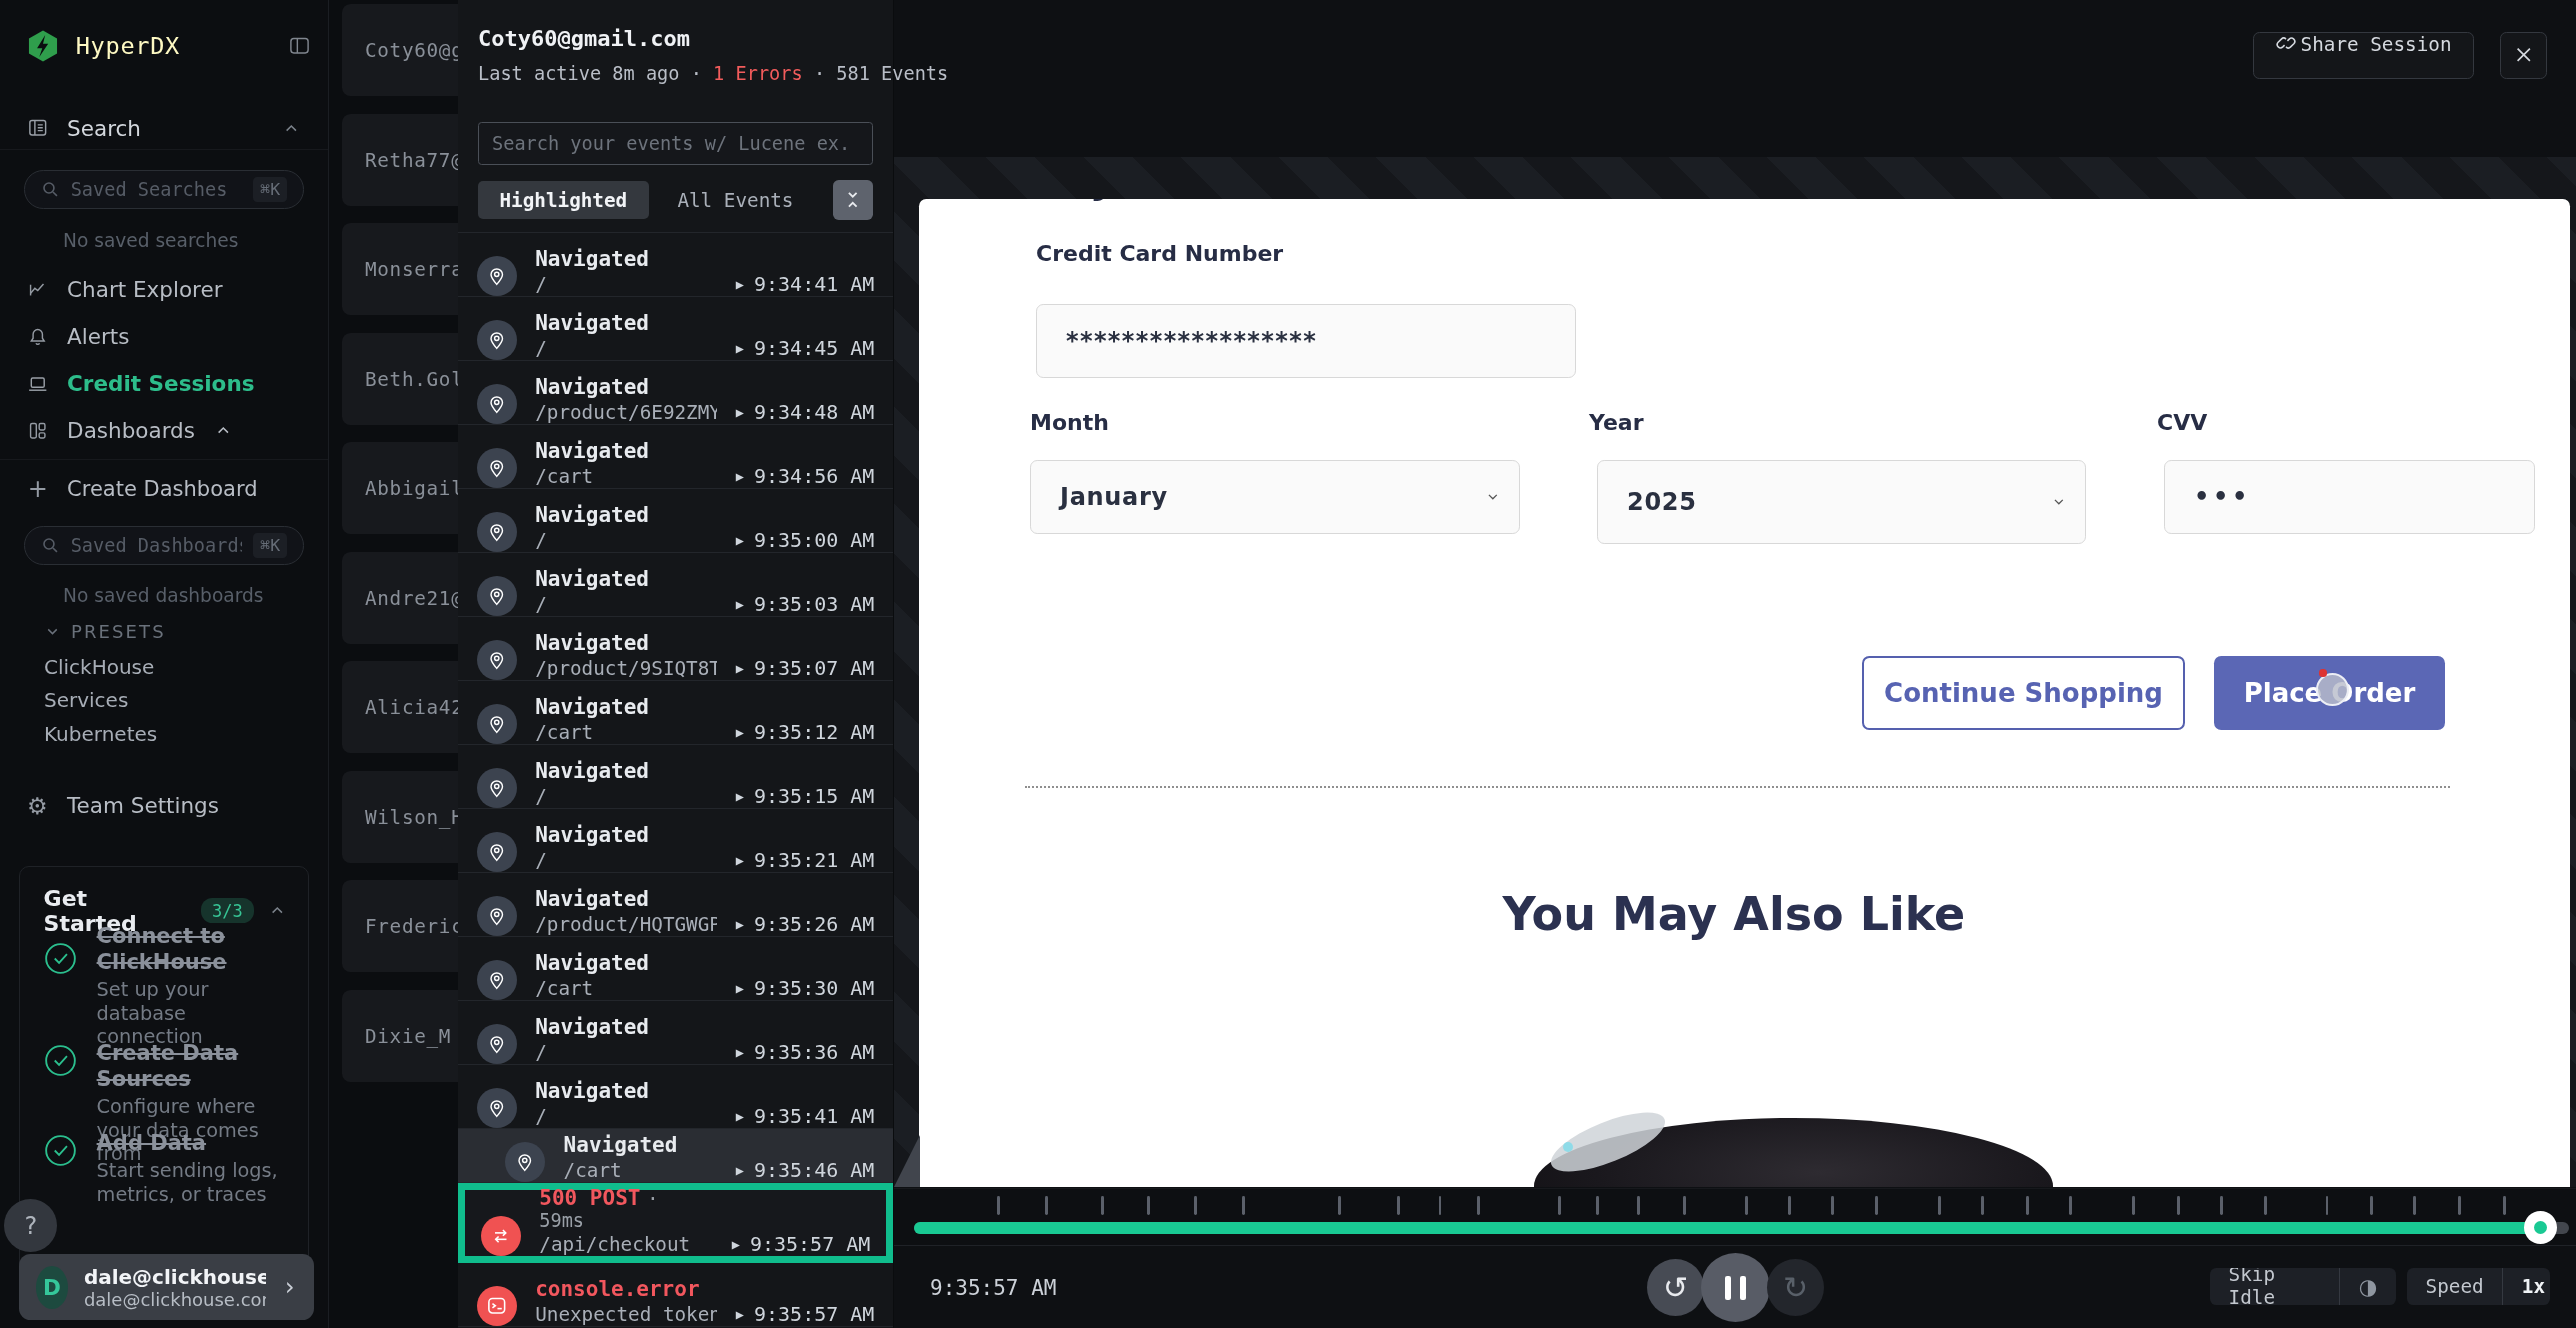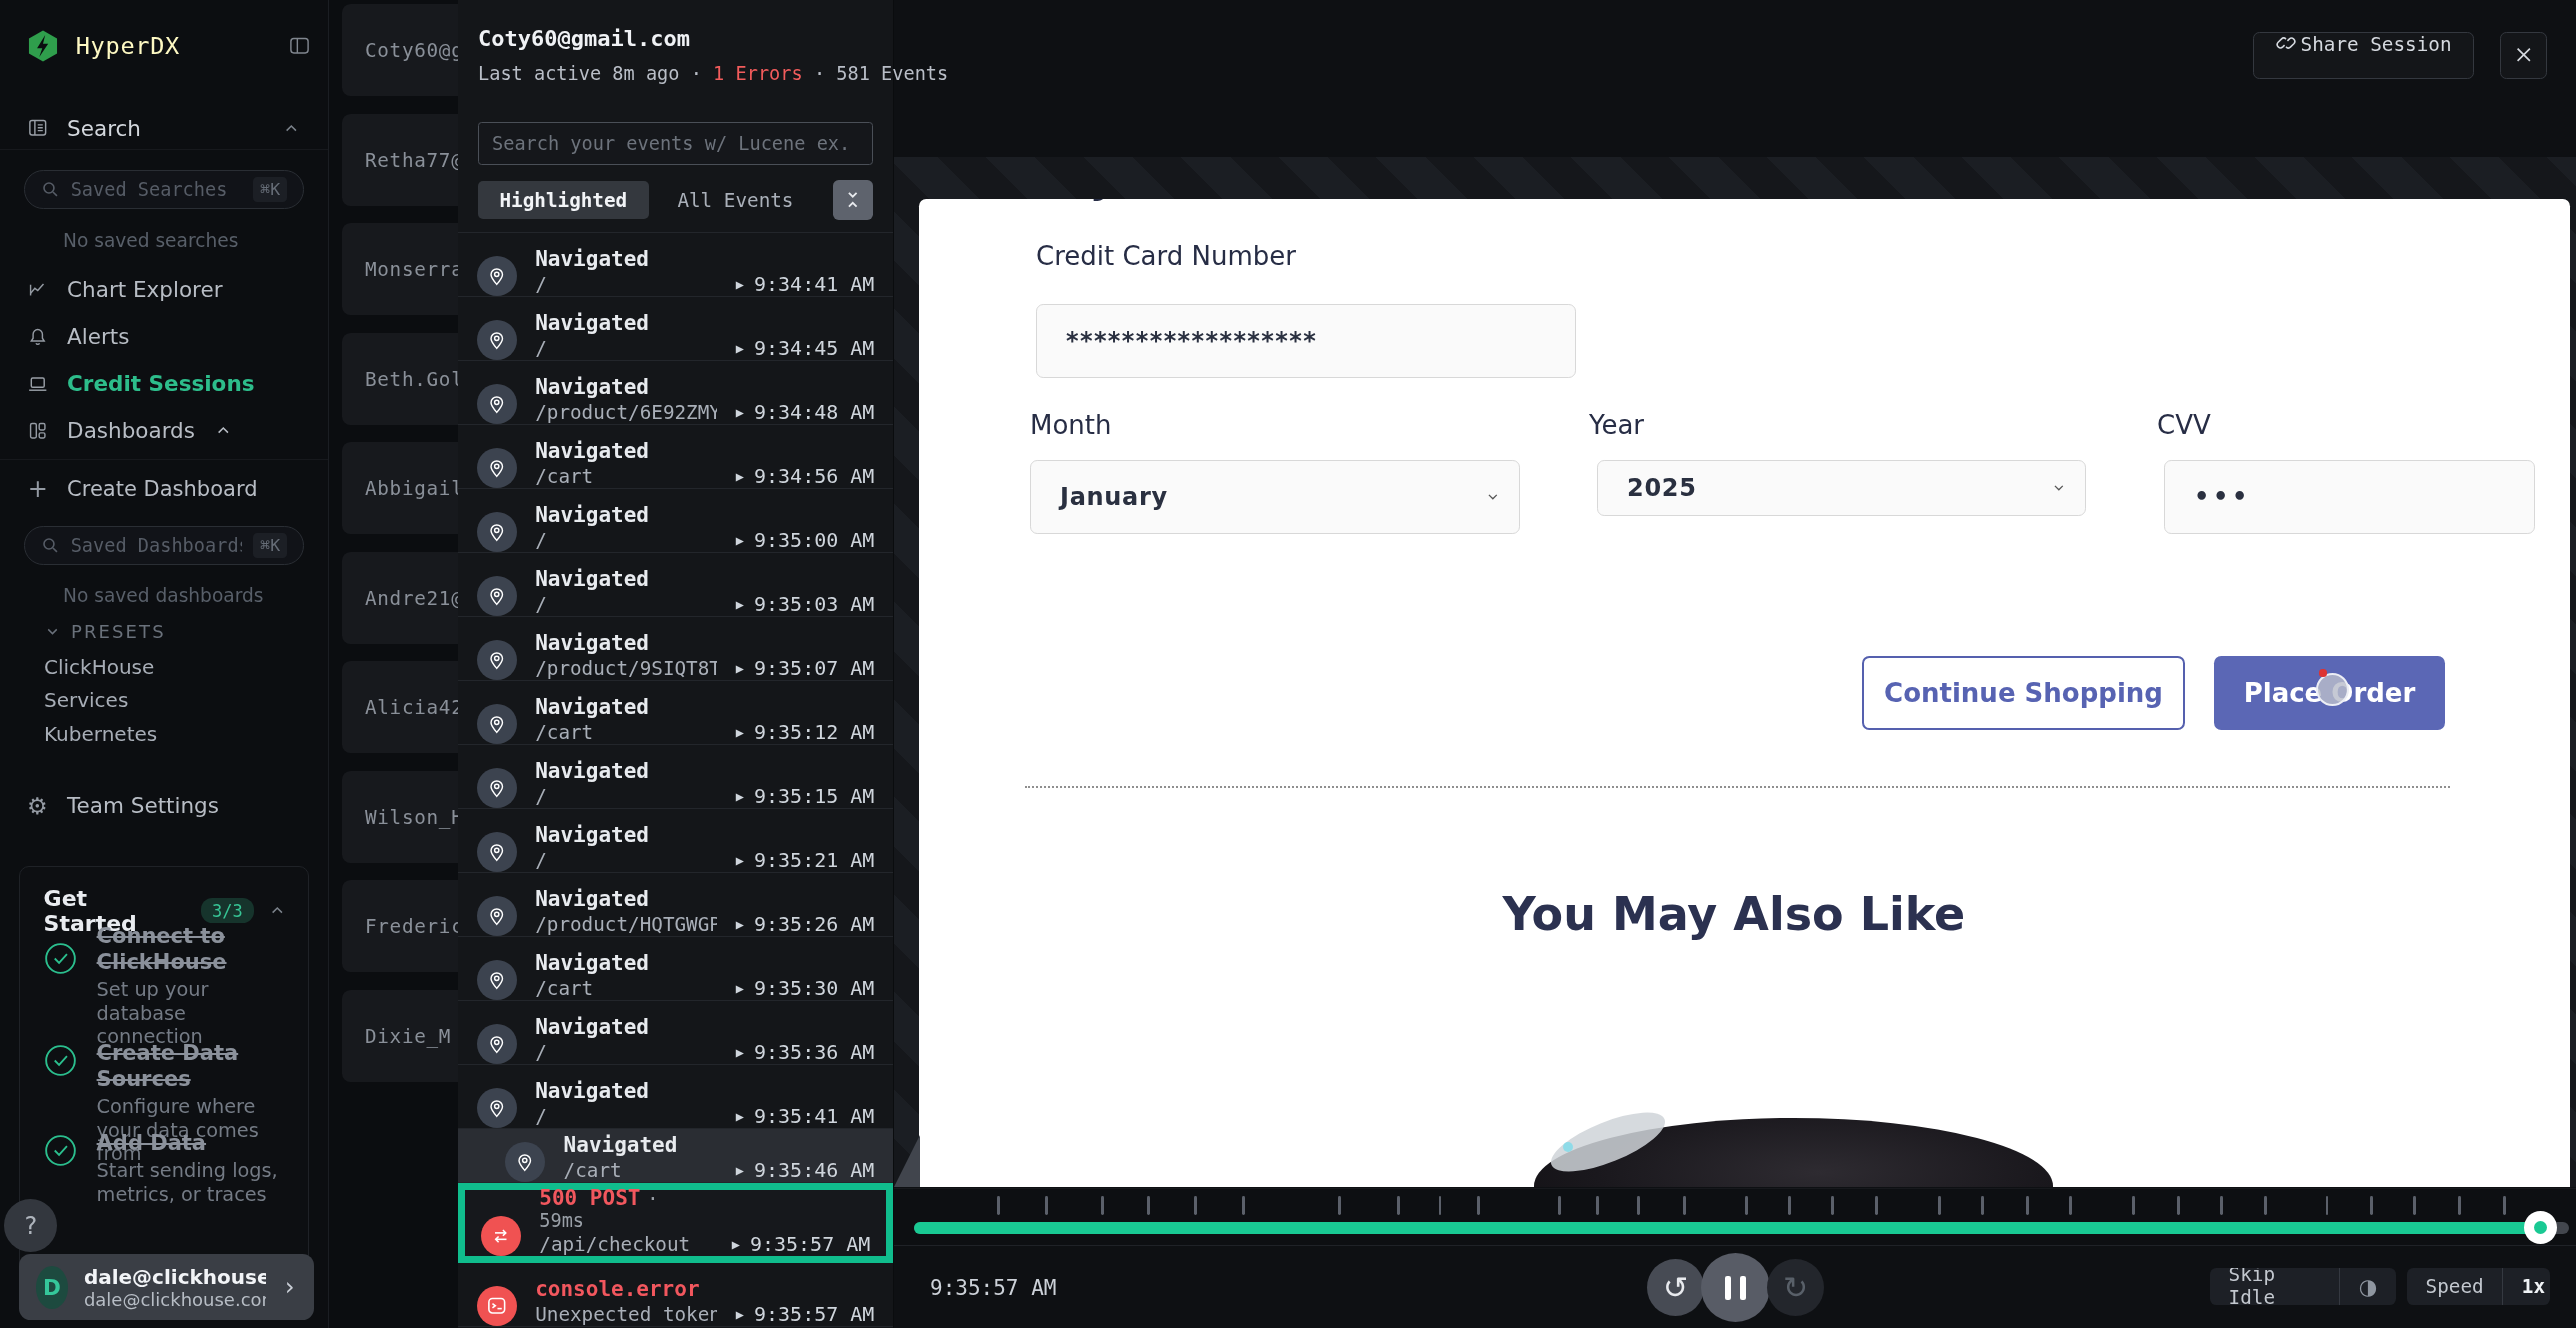--- a/index.html
+++ b/index.html
@@ -104,21 +104,21 @@
   .urlbar{position:absolute;top:109px;left:2.9px;right:2.9px;height:47px;background:#22252a;border-radius:2.9px;
     display:flex;align-items:center;gap:17px;padding:0 8.6px}
   .url-expand{width:34px;height:34px;border-radius:5px;background:#6a6e78;display:flex;align-items:center;justify-content:center;color:#fff;cursor:pointer}
   .url-text{font-size:19.3px;color:#eceef1;flex:1;white-space:nowrap;overflow:hidden}
   .url-copy{color:#b9bec6;cursor:pointer;padding-right:8.6px}
   .stage{position:absolute;top:157px;left:0;right:0;height:1030px;
     background:repeating-linear-gradient(45deg,#15171b 0 34px,#1b1e23 34px 69px)}
   .viewport{position:absolute;left:25px;right:5.7px;top:42px;bottom:0;background:#ffffff;border-radius:7.2px 7.2px 0 0;overflow:hidden;
     font-family:"DejaVu Sans","Liberation Sans",sans-serif;color:#2a3040}
   .vp-h1{position:absolute;top:-42px;left:118px;font-size:39px;font-weight:bold;color:#272d45}
-  .vp-label{position:absolute;font-size:26px;font-weight:normal;color:#272d45}
+  .vp-label{position:absolute;font-size:22px;font-weight:bold;color:#272d45}
   .vp-field{position:absolute;background:#fafafa;border:1.4px solid #d8d8d8;border-radius:7.2px;display:flex;align-items:center}
   .vp-field .val{font-size:24px;font-weight:bold;color:#2a3040;padding-left:29px;letter-spacing:0.7px}
   .vp-field .sel-chev{position:absolute;right:18.6px;color:#555;}
   .btn-outline{position:absolute;border:2.1px solid #5560ae;border-radius:7.2px;background:#fff;color:#5763b2;
     font-size:26px;font-weight:600;display:flex;align-items:center;justify-content:center;cursor:pointer}
   .btn-fill{position:absolute;border-radius:7.2px;background:var(--indigo);color:#fff;
     font-size:26px;font-weight:600;display:flex;align-items:center;justify-content:center;cursor:pointer}
   .replay-cursor{position:absolute;width:33px;height:33px;border-radius:50%;background:rgba(185,189,202,.82);
     border:2.1px solid #eceef5;z-index:3}
   .replay-cursor::after{content:"";position:absolute;left:1.4px;top:-5.7px;width:7.2px;height:7.2px;border-radius:50%;background:#d33}
@@ -757,21 +757,21 @@
         <div class="vp-field" style="top:261px;left:111px;width:490px;height:74px">
           <span class="val">January</span>
           <span class="sel-chev">
             <svg width="15.7" height="15.7" viewBox="0 0 24 24" fill="none" stroke="currentColor" stroke-width="2">
                 <path d="M6 9l6 6 6-6"></path>
               </svg>
           </span>
         </div>
 
         <div class="vp-label" style="top:211px;left:670px">Year</div>
-        <div class="vp-field" style="top:261px;left:678px;width:489px;height:56px">
+        <div class="vp-field" style="top:261px;left:678px;width:489px;height:84px">
           <span class="val">2025</span>
           <span class="sel-chev">
             <svg width="15.7" height="15.7" viewBox="0 0 24 24" fill="none" stroke="currentColor" stroke-width="2">
                 <path d="M6 9l6 6 6-6"></path>
               </svg>
           </span>
         </div>
 
         <div class="vp-label" style="top:211px;left:1238px">CVV</div>
         <div class="vp-field" style="top:261px;left:1245px;width:371px;height:74px">

